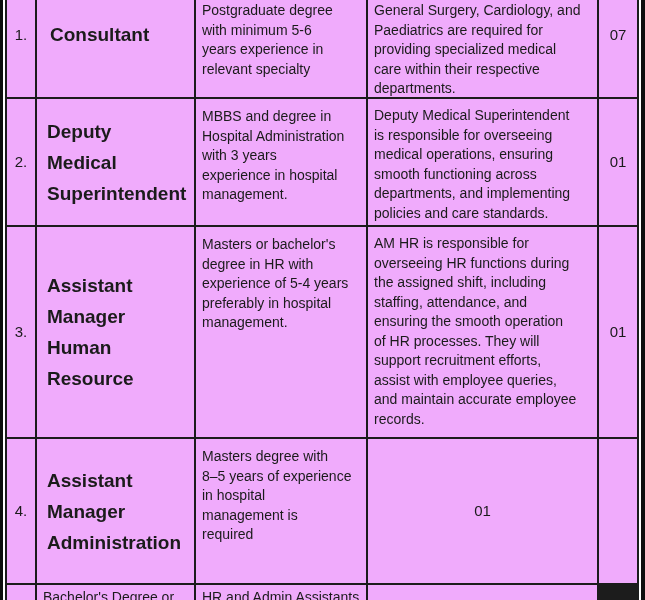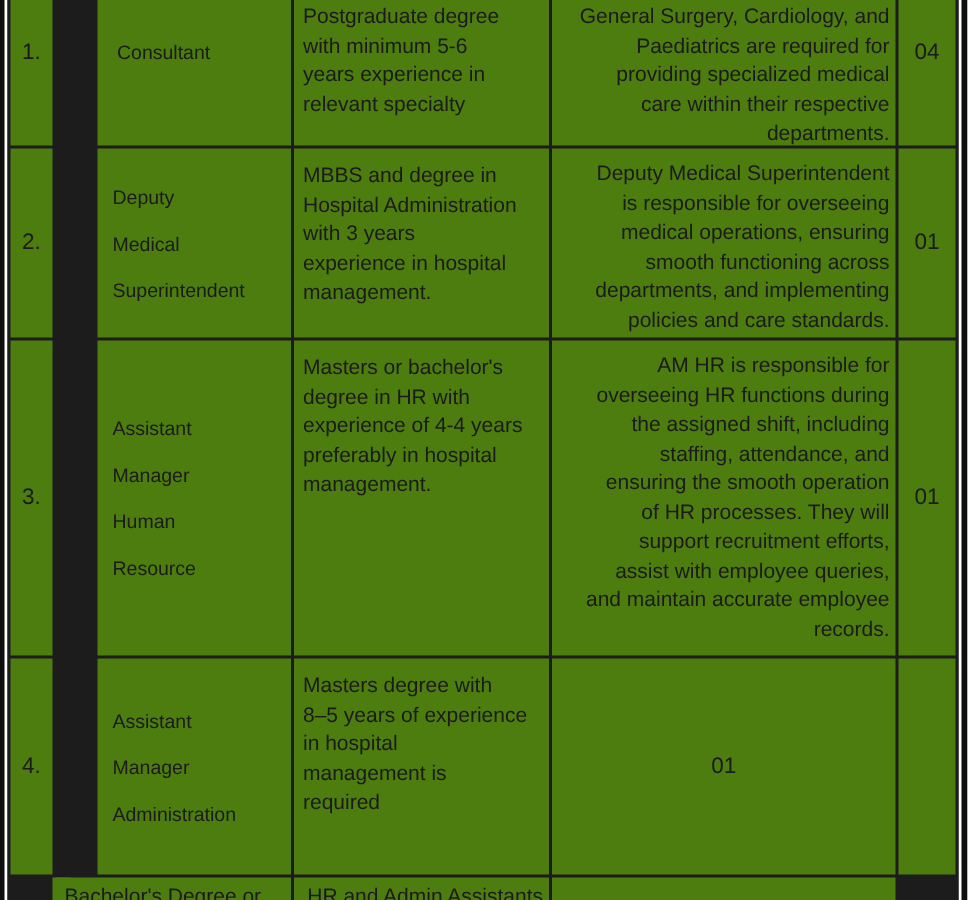--- a/index.html
+++ b/index.html
@@ -35,51 +35,49 @@
     height: 600px;
     display: grid;
     grid-template-columns: 28px 157px 170px 229px 38px;
     grid-template-rows: 97px 126px 210px 144px auto;
     gap: 2px;
     background: #1c1c1c;
     border-left: 2px solid #1c1c1c;
     border-right: 2px solid #1c1c1c;
   }
   .cell {
-    background: #4d7c0f;
+    background: #f0abfc;
     color: #1b1b1b;
     font-size: 14px;
     line-height: 19.5px;
     overflow: hidden;
   }
   .sr, .posts {
     display: flex;
     align-items: center;
     justify-content: center;
     font-size: 15px;
   }
   .pos {
     display: flex;
     align-items: center;
     padding-left: 10px;
     padding-right: 2px;
-    font-weight: normal;
-    font-size: 13px;
+    font-weight: bold;
+    font-size: 19px;
     line-height: 31px;
     white-space: pre-line;
-    margin-left: 28px;
   }
   .qual {
     white-space: pre-line;
     padding: 8px 4px 0 6px;
   }
   .desc {
     white-space: pre-line;
     padding: 7px 4px 0 6px;
-    text-align: right;
   }
   
   .r1.qual, .r1.desc { padding-top: 1px; }
   .r1.sr, .r1.posts, .r1.pos { padding-bottom: 28px; }
   .r1.pos { padding-left: 13px; }
   
   .r5.qual, .r5.desc { padding-top: 3px; }
 </style>
 </head>
 <body>
@@ -94,21 +92,21 @@
     <div class="cell pos r1">Consultant</div>
     <div class="cell qual r1">Postgraduate degree
 with minimum 5-6
 years experience in
 relevant specialty</div>
     <div class="cell desc r1">General Surgery, Cardiology, and
 Paediatrics are required for
 providing specialized medical
 care within their respective
 departments.</div>
-    <div class="cell posts r1">04</div>
+    <div class="cell posts r1">07</div>
 
     <div class="cell sr r2">2.</div>
     <div class="cell pos r2">Deputy
 Medical
 Superintendent</div>
     <div class="cell qual r2">MBBS and degree in
 Hospital Administration
 with 3 years
 experience in hospital
 management.</div>
@@ -120,21 +118,21 @@
 policies and care standards.</div>
     <div class="cell posts r2">01</div>
 
     <div class="cell sr r3">3.</div>
     <div class="cell pos r3">Assistant
 Manager
 Human
 Resource</div>
     <div class="cell qual r3">Masters or bachelor's
 degree in HR with
-experience of 4-4 years
+experience of 5-4 years
 preferably in hospital
 management.</div>
     <div class="cell desc r3">AM HR is responsible for
 overseeing HR functions during
 the assigned shift, including
 staffing, attendance, and
 ensuring the smooth operation
 of HR processes. They will
 support recruitment efforts,
 assist with employee queries,

